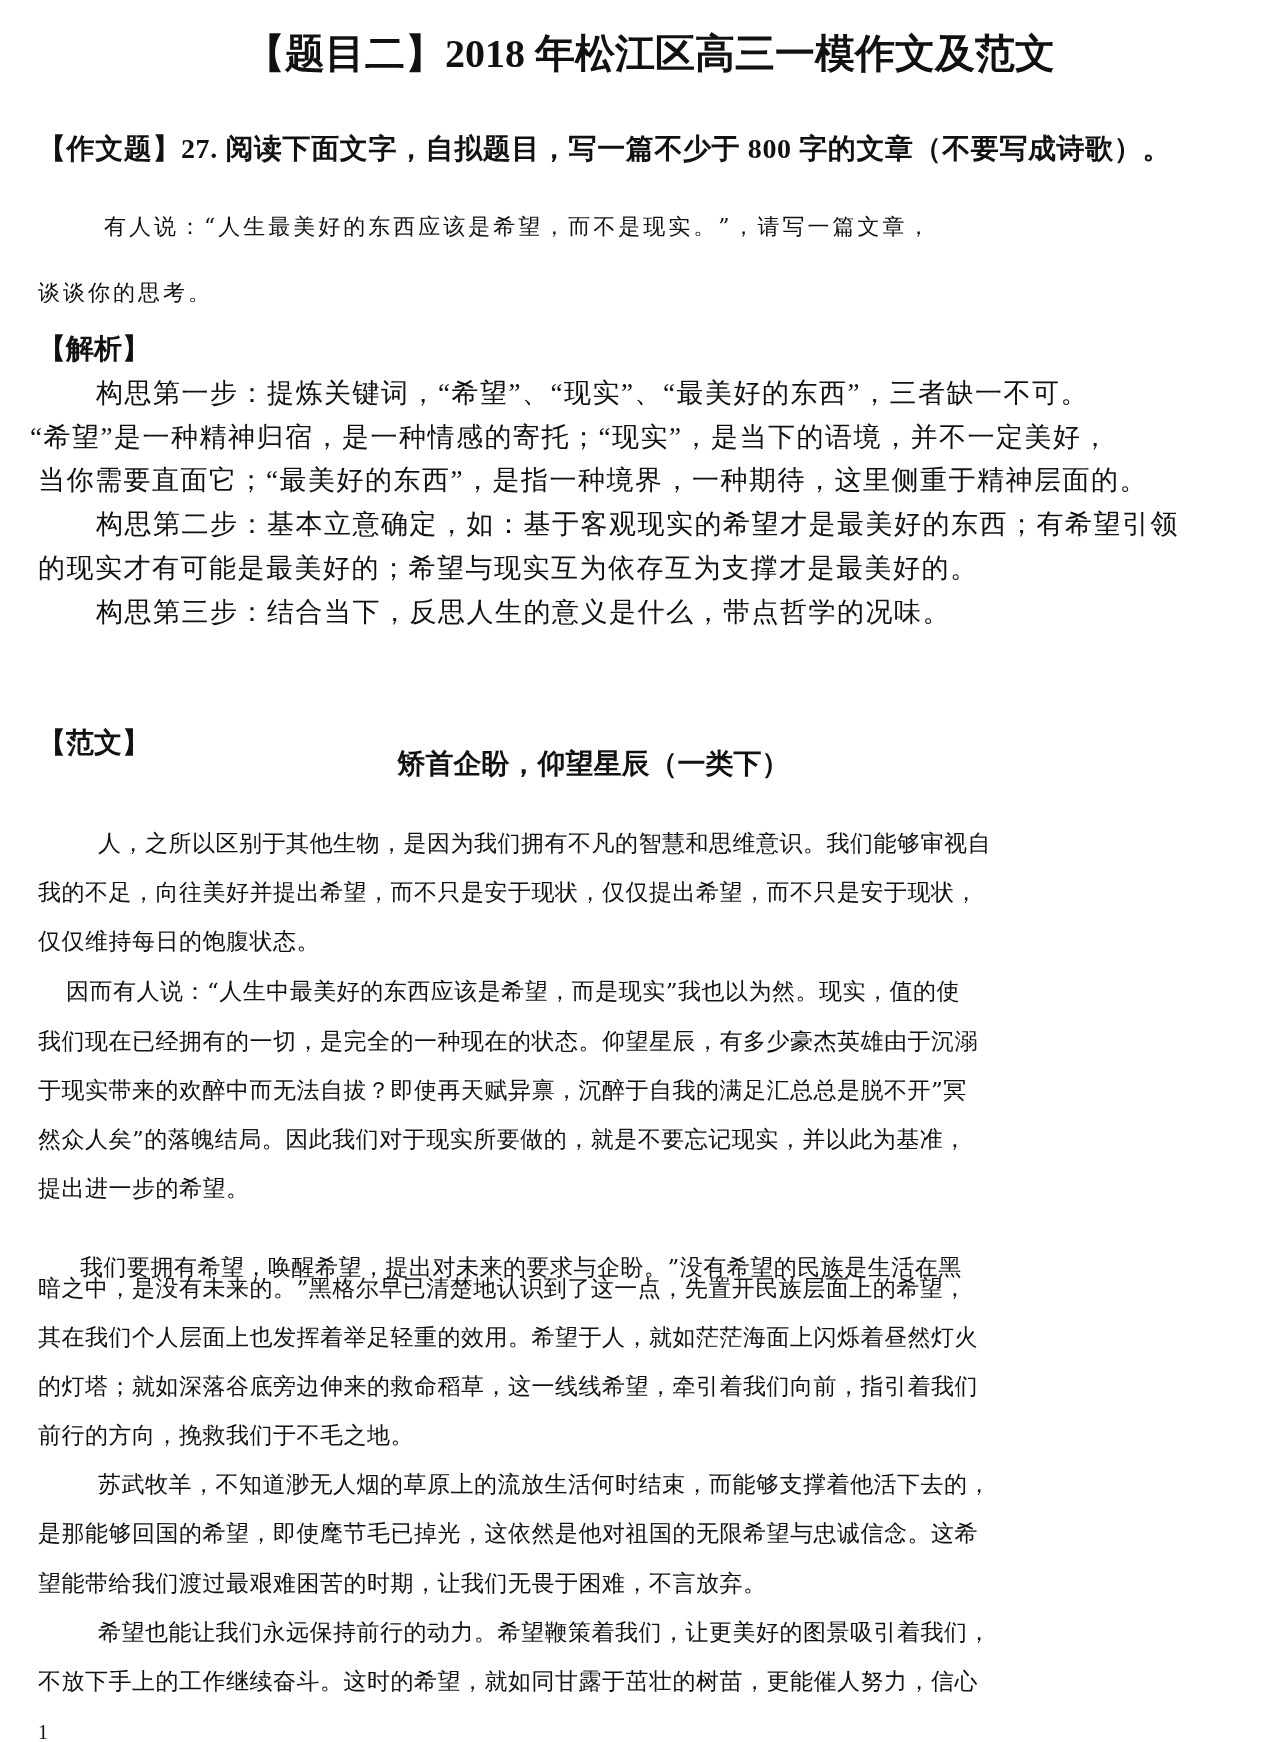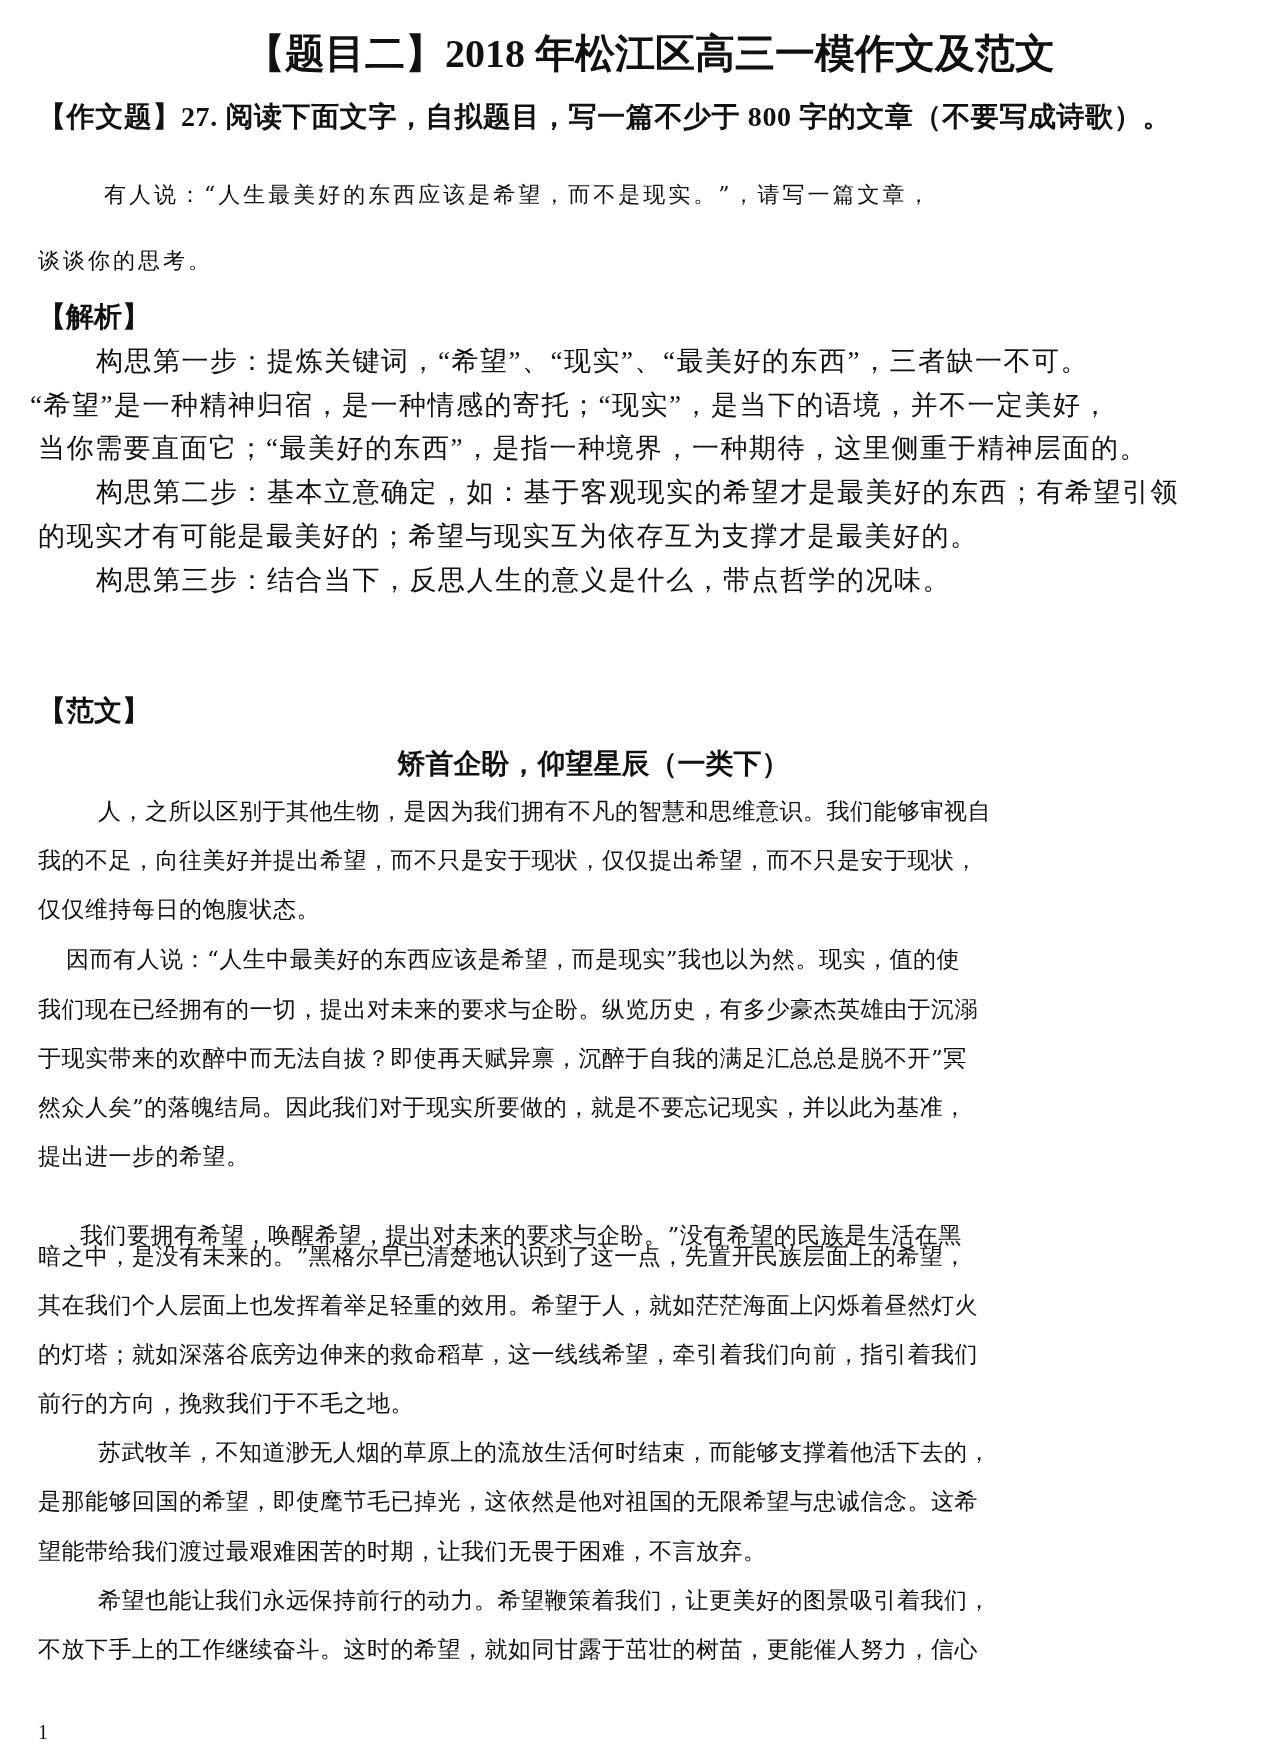--- a/index.html
+++ b/index.html
@@ -1,17 +1,17 @@
 <!DOCTYPE html>
 <html><head>
 <meta charset="utf-8">
 <style>
   html, body { margin: 0; padding: 0; background: #ffffff; }
   body { width: 1280px; height: 1742px; position: relative; overflow: hidden; color: #111111; }
-  .line { position: absolute; left: 38px; white-space: nowrap; line-height: 1; }
+  .line { position: absolute; left: 38px; white-space: nowrap; line-height: 1; margin-top: 32px; }
   .title { position: absolute; left: 0; width: 1300px; top: 34px; text-align: center;
            font-family: "Liberation Serif", "DejaVu Serif", serif; font-weight: bold; font-size: 40px; line-height: 1; }
   .prompt { top: 103px; font-family: "Liberation Serif", "DejaVu Serif", serif; font-weight: bold; font-size: 28px; letter-spacing: 0.6px; }
   .quote { font-family: "DejaVu Serif", "Liberation Serif", serif; font-size: 22px; letter-spacing: 3px; }
   .label { font-family: "Liberation Serif", "DejaVu Serif", serif; font-weight: bold; font-size: 28px; }
   .body28 { font-family: Liberation Serif, serif; font-size: 27px; letter-spacing: 1.5px; }
   .body30 { font-family: "DejaVu Serif", "Liberation Serif", serif; font-size: 23px; letter-spacing: 0.5px; }
   .essay-title { position: absolute; left: 0; width: 1187px; text-align: center; top: 750px;
                  font-family: "Liberation Serif", "DejaVu Serif", serif; font-weight: bold; font-size: 28px; line-height: 1; }
   .page-num { position: absolute; left: 38px; top: 1722px; font-family: "Liberation Serif", serif; font-size: 20px; line-height: 1; }
@@ -35,21 +35,21 @@
   <div class="line body28" style="top:523px;">的现实才有可能是最美好的；希望与现实互为依存互为支撑才是最美好的。</div>
   <div class="line body28" style="left:96px; top:567px;">构思第三步：结合当下，反思人生的意义是什么，带点哲学的况味。</div>
 
   <div class="line label" style="top:697px;">【范文】</div>
   <div class="essay-title">矫首企盼，仰望星辰（一类下）</div>
 
   <div class="line body30" style="left:98px; top:800px;">人，之所以区别于其他生物，是因为我们拥有不凡的智慧和思维意识。我们能够审视自</div>
   <div class="line body30" style="top:849px;">我的不足，向往美好并提出希望，而不只是安于现状，仅仅提出希望，而不只是安于现状，</div>
   <div class="line body30" style="top:898px;">仅仅维持每日的饱腹状态。</div>
   <div class="line body30" style="left:66px; top:948px;">因而有人说：“人生中最美好的东西应该是希望，而是现实”我也以为然。现实，值的使</div>
-  <div class="line body30" style="top:998px;">我们现在已经拥有的一切，提出对未来的要求与企盼。纵览历史，有多少豪杰英雄由于沉溺</div>
+  <div class="line body30" style="top:998px;">我们现在已经拥有的一切，是完全的一种现在的状态。仰望星辰，有多少豪杰英雄由于沉溺</div>
   <div class="line body30" style="top:1047px;">于现实带来的欢醉中而无法自拔？即使再天赋异禀，沉醉于自我的满足汇总总是脱不开”冥</div>
   <div class="line body30" style="top:1096px;">然众人矣”的落魄结局。因此我们对于现实所要做的，就是不要忘记现实，并以此为基准，</div>
   <div class="line body30" style="top:1145px;">提出进一步的希望。</div>
   <div class="line body30" style="left:80px; top:1224px;">我们要拥有希望，唤醒希望，提出对未来的要求与企盼。”没有希望的民族是生活在黑</div>
   <div class="line body30" style="top:1245px;">暗之中，是没有未来的。”黑格尔早已清楚地认识到了这一点，先置开民族层面上的希望，</div>
   <div class="line body30" style="top:1294px;">其在我们个人层面上也发挥着举足轻重的效用。希望于人，就如茫茫海面上闪烁着昼然灯火</div>
   <div class="line body30" style="top:1343px;">的灯塔；就如深落谷底旁边伸来的救命稻草，这一线线希望，牵引着我们向前，指引着我们</div>
   <div class="line body30" style="top:1392px;">前行的方向，挽救我们于不毛之地。</div>
   <div class="line body30" style="left:98px; top:1441px;">苏武牧羊，不知道渺无人烟的草原上的流放生活何时结束，而能够支撑着他活下去的，</div>
   <div class="line body30" style="top:1490px;">是那能够回国的希望，即使麾节毛已掉光，这依然是他对祖国的无限希望与忠诚信念。这希</div>

